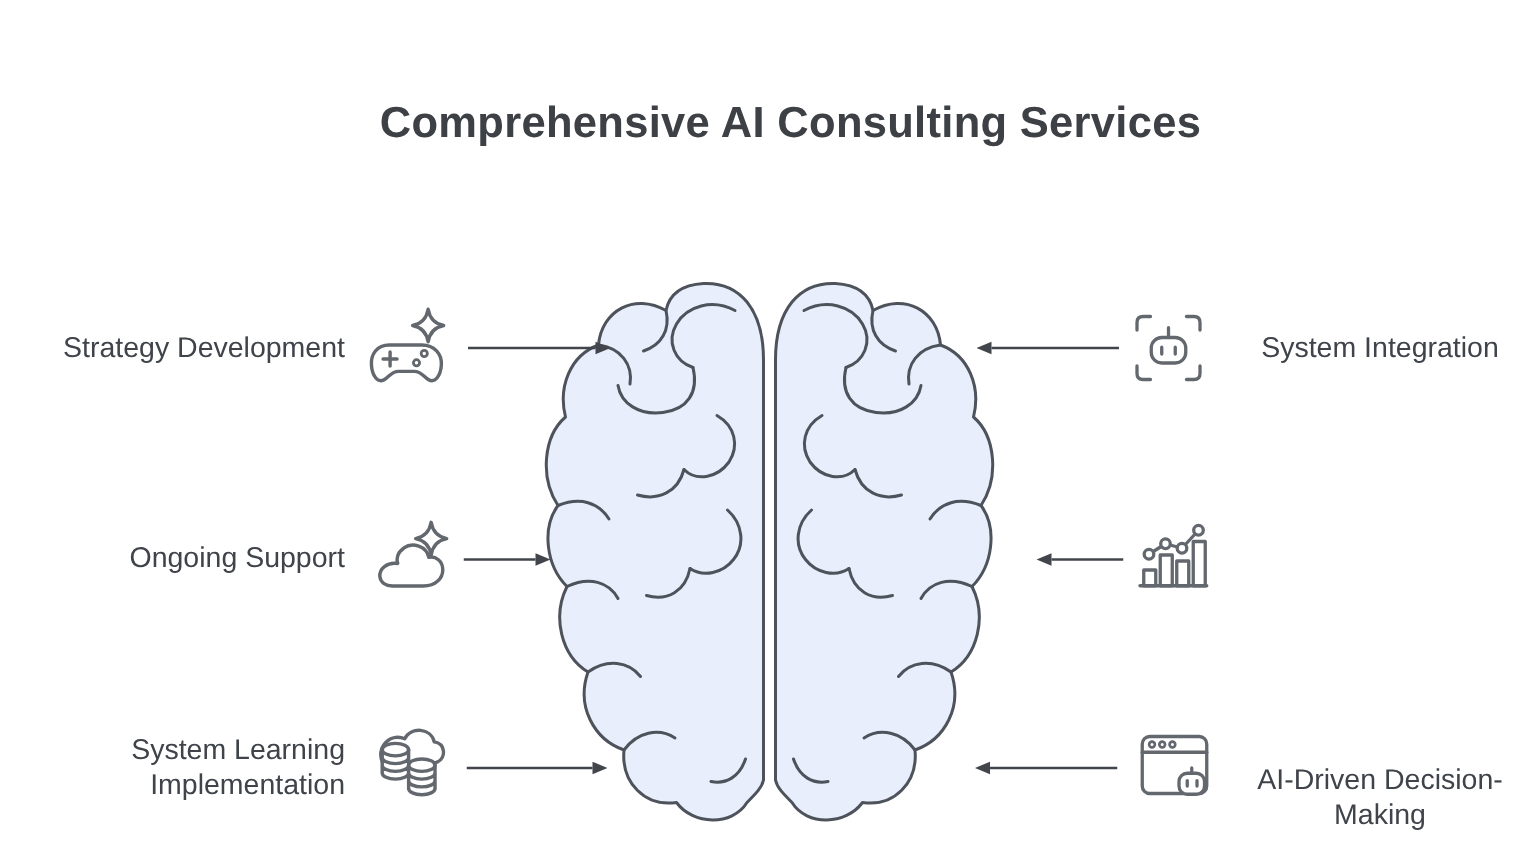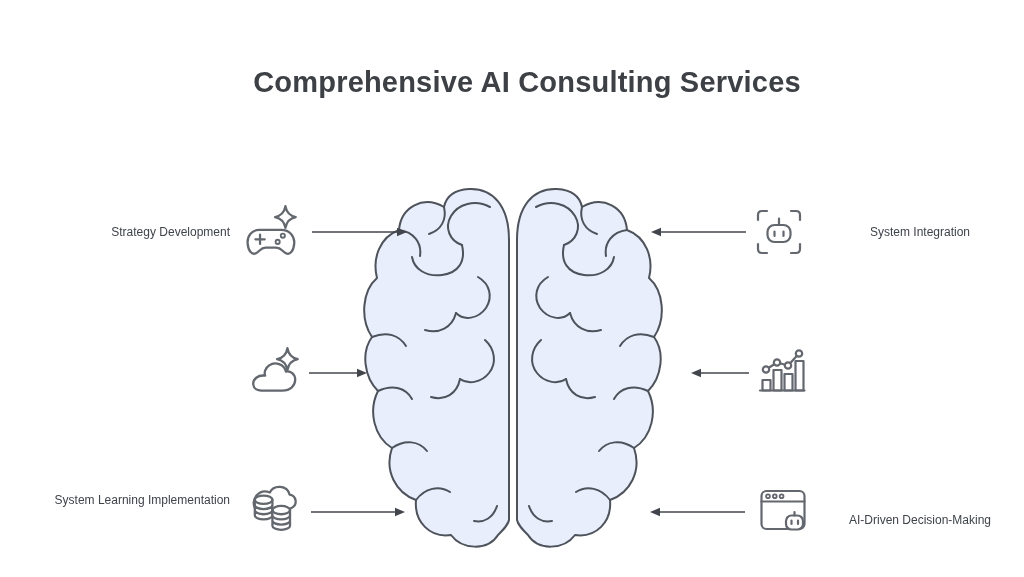--- a/index.html
+++ b/index.html
@@ -4,21 +4,21 @@
 <style>
   :root{
     --background:#ffffff; --title-text:#3d4146; --label-text:#3f434a;
     --icon-stroke:#63676e; --arrow:#42464c; --brain-fill:#e9eefc; --brain-stroke:#4d525b;
   }
   html,body{margin:0;padding:0;}
   body{background:var(--background);font-family:"Liberation Sans",sans-serif;}
   .canvas{position:relative;width:1024px;height:574px;background:var(--background);overflow:hidden;}
   .title{position:absolute;top:66px;left:0;width:1024px;box-sizing:border-box;padding-left:30px;
          text-align:center;font-size:29px;font-weight:bold;color:var(--title-text);letter-spacing:.2px;}
-  .label{position:absolute;font-size:12px;color:var(--label-text);line-height:23px;}
+  .label{position:absolute;font-size:19px;color:var(--label-text);line-height:23px;}
   .label.left{text-align:right;}
   .label.right{text-align:center;}
   .icon{position:absolute;}
   .icon path,.icon rect,.icon circle,.icon ellipse,.icon line,.icon polyline{
     stroke:var(--icon-stroke);stroke-width:2.2;fill:none;stroke-linecap:round;stroke-linejoin:round;}
   .icon .fillwhite{fill:#fff;}
   .icon .nostroke{stroke:none;}
   .icon .thin{stroke-width:1.8;}
   .arrow{position:absolute;}
   .arrow line{stroke:var(--arrow);stroke-width:1.6;}
@@ -63,20 +63,21 @@
              C16,44 15,47.8 11.5,49.5 C7.5,51.5 4,47 3.5,40 C3,33 7,27 15,27 Z"></path>
     <path d="M15.5,31.5 V40.5 M11,36 H20"></path>
     <circle class="thin" cx="37.5" cy="32.5" r="2"></circle>
     <circle class="thin" cx="32.5" cy="38.5" r="2"></circle>
   </svg>
   <svg class="arrow" style="left:312px;top:227px;" width="95" height="10" viewBox="0 0 95 10">
     <line x1="0" y1="5" x2="85" y2="5"></line>
       <path d="M85,0.8 L95,5 L85,9.2 Z"></path>
   </svg>
 
+  <div class="label left" style="left:0;width:230px;top:361px;">Ongoing Support</div>
   <svg class="icon" style="left:246px;top:342px;" width="58" height="58" viewBox="0 0 56 56">
     <path d="M40,6 C41,12 45,15.5 50,16.5 C45,17.5 41,21 40,27 C39,21 35,17.5 30,16.5 C35,15.5 39,12 40,6 Z"></path>
     <path d="M15,47 H35 C43,47 47.5,42 47.5,36.5 C47.5,31 43,27.5 38.5,28.5 C37,21.5 28,18.5 22.5,22.5
              C18,25.5 17.5,30 18.5,32.5 C11.5,31.5 6.5,36 7,41 C7.4,45 11,47 15,47 Z"></path>
   </svg>
   <svg class="arrow" style="left:309px;top:368px;" width="58" height="10" viewBox="0 0 58 10">
     <line x1="0" y1="5" x2="48" y2="5"></line>
       <path d="M48,0.8 L58,5 L48,9.2 Z"></path>
   </svg>
 

